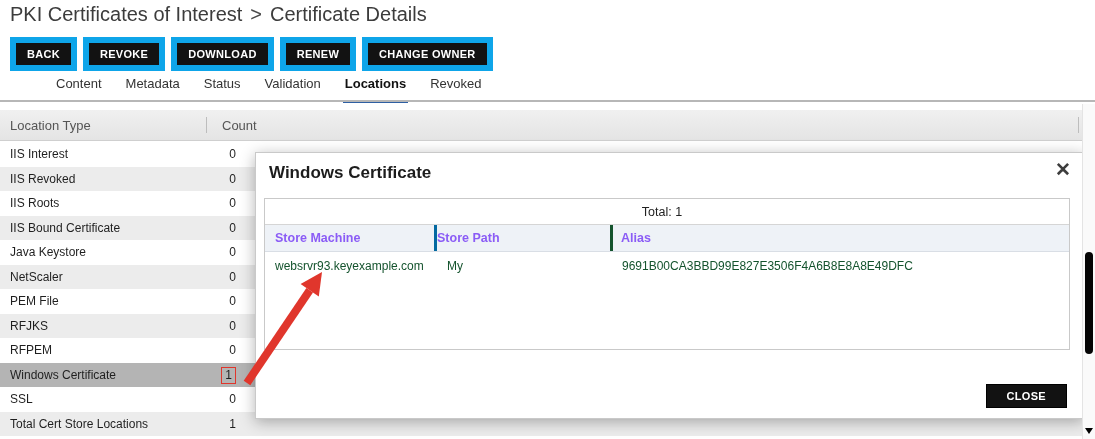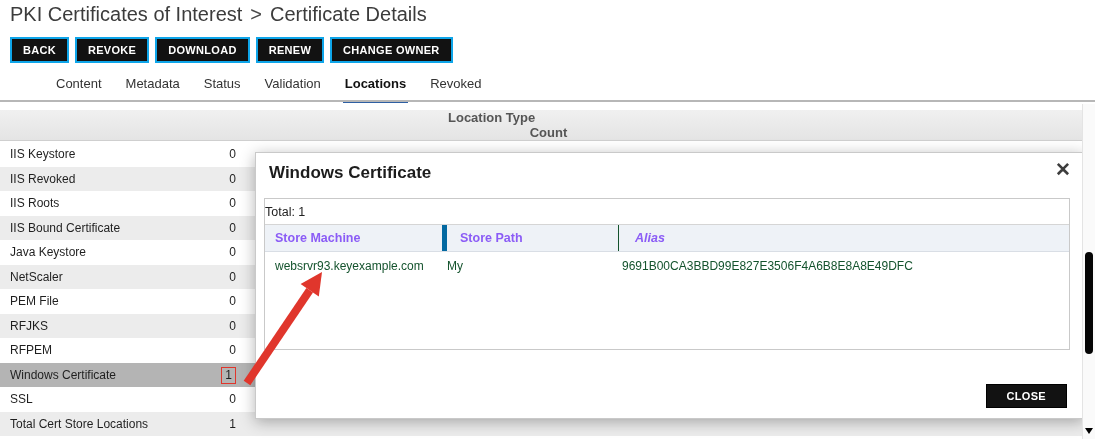--- a/index.html
+++ b/index.html
@@ -13,34 +13,34 @@
   body{
     width:1095px;height:439px;position:relative;overflow:hidden;
     background:#fff;font-family:"Liberation Sans",sans-serif;
   }
   
   .page-title{position:absolute;top:1px;left:10px;margin:0;font-size:20px;font-weight:400;color:#3c3c3c;line-height:27px;}
   .page-title .sep{margin:0 8px;color:#4a4a4a;}
   
   .toolbar{position:absolute;top:37px;left:10px;display:flex;gap:6px;}
   .tbtn{
-    background:var(--btn-bg);color:#fff;border:2px solid #0ea5e9;
+    background:var(--btn-bg);color:#fff;border:6px solid #0ea5e9;
     font-family:"Liberation Sans",sans-serif;font-size:11px;font-weight:bold;
     padding:5px 11px;letter-spacing:.3px;cursor:pointer;line-height:12px;
   }
   
   .tab-bar{position:absolute;top:72px;left:10px;display:flex;gap:20px;margin-left:44px;}
   .tab{font-size:13px;color:#333;padding:4px 2px 9px 2px;cursor:pointer;}
   .tab.active{font-weight:bold;color:#111;border-bottom:3px solid var(--accent-blue);}
   .tab-divider{position:absolute;top:100px;left:0;width:100%;height:2px;background:#b7b7b7;}
   
   .loc-header{
     position:absolute;top:110px;left:0;right:13px;height:31px;
     background:linear-gradient(#f0f0f0,#e4e4e4);border-bottom:1px solid #cfcfcf;
-    display:flex;align-items:center;font-size:13px;font-weight:bold;color:#555;flex-direction:column;
+    display:flex;align-items:center;font-size:13px;font-weight:normal;color:#555;
   }
   .loc-header .h1{width:206px;padding-left:10px;}
   .vdiv{width:1px;height:16px;background:#bdbdbd;}
   .loc-header .h2{padding-left:15px;}
   .loc-header .spacer{flex:1;}
   .loc-header .enddiv{margin-right:3px;}
   .loc-body{position:absolute;top:142px;left:0;right:13px;}
   .lrow{position:relative;height:24.5px;background:#fff;}
   .lrow.alt{background:#ececec;}
   .lrow.hl{background:var(--hl-row);}
@@ -48,25 +48,25 @@
   .lcount{position:absolute;top:0;left:210px;width:26px;text-align:right;font-size:12px;color:#1f1f1f;line-height:24.5px;}
   .redbox{display:inline-block;border:1px solid var(--alert-red);padding:0 3px;line-height:15px;}
   
   .modal{
     position:absolute;left:255px;top:152px;width:829px;height:267px;z-index:5;
     background:#fff;border:1px solid #c9c9c9;box-shadow:0 3px 14px rgba(0,0,0,.30);
   }
   .modal-title{position:absolute;top:10px;left:13px;font-size:17px;font-weight:bold;color:#1c1c1c;}
   .modal-close{position:absolute;top:6px;right:12px;font-size:19px;font-weight:bold;color:#3d3d3d;cursor:pointer;line-height:22px;}
   .modal-table-wrap{position:absolute;left:8px;right:13px;top:45px;height:152px;border:1px solid #c9c9c9;background:#fff;}
-  .total-row{height:26px;line-height:26px;border-bottom:1px solid #d5d5d5;text-align:left;padding-right:10px;font-size:12.5px;color:#222;}
+  .total-row{height:26px;line-height:26px;border-bottom:1px solid #d5d5d5;text-align:center;padding-right:10px;font-size:12.5px;color:#222;}
   .mheader{height:27px;background:#eef2f7;border-bottom:1px solid #d9dee5;display:flex;align-items:center;font-size:12.5px;font-weight:bold;color:#8b5cf6;}
   .mheader .mc0{width:169px;padding-left:10px;}
-  .mheader .mc1{width:176px;padding-left:13px;border-left:5px solid #0369a1;align-self:stretch;display:flex;align-items:center;margin-left:8px;}
-  .mheader .mc2{flex:1;padding-left:16px;border-left:1px solid #14532d;align-self:stretch;display:flex;align-items:center;font-style:italic;}
+  .mheader .mc1{width:176px;border-left:3px solid #0369a1;align-self:stretch;display:flex;align-items:center;}
+  .mheader .mc2{flex:1;padding-left:8px;border-left:3px solid #14532d;align-self:stretch;display:flex;align-items:center;}
   .mrow{height:28px;display:flex;align-items:center;font-size:12px;color:#14532d;}
   .mrow .c0{width:169px;padding-left:10px;}
   .mrow .c1{width:176px;padding-left:13px;}
   .mrow .c2{flex:1;padding-left:12px;white-space:nowrap;}
   .close-btn{
     position:absolute;right:16px;bottom:10px;background:var(--btn-bg);color:#fff;
     border:1px solid #000;font-family:"Liberation Sans",sans-serif;
     font-size:11px;font-weight:bold;padding:5px 20px;letter-spacing:.3px;cursor:pointer;
   }
   
@@ -104,21 +104,21 @@
 <div class="loc-header">
   <div class="h1">Location Type</div>
   <div class="vdiv"></div>
   <div class="h2">Count</div>
   <div class="spacer"></div>
   <div class="vdiv enddiv"></div>
 </div>
 
 <div class="loc-body">
     <div class="lrow">
-      <div class="ltype">IIS Keystore</div>
+      <div class="ltype">IIS Interest</div>
       <div class="lcount">0</div>
     </div>
     <div class="lrow alt">
       <div class="ltype">IIS Revoked</div>
       <div class="lcount">0</div>
     </div>
     <div class="lrow">
       <div class="ltype">IIS Roots</div>
       <div class="lcount">0</div>
     </div>

